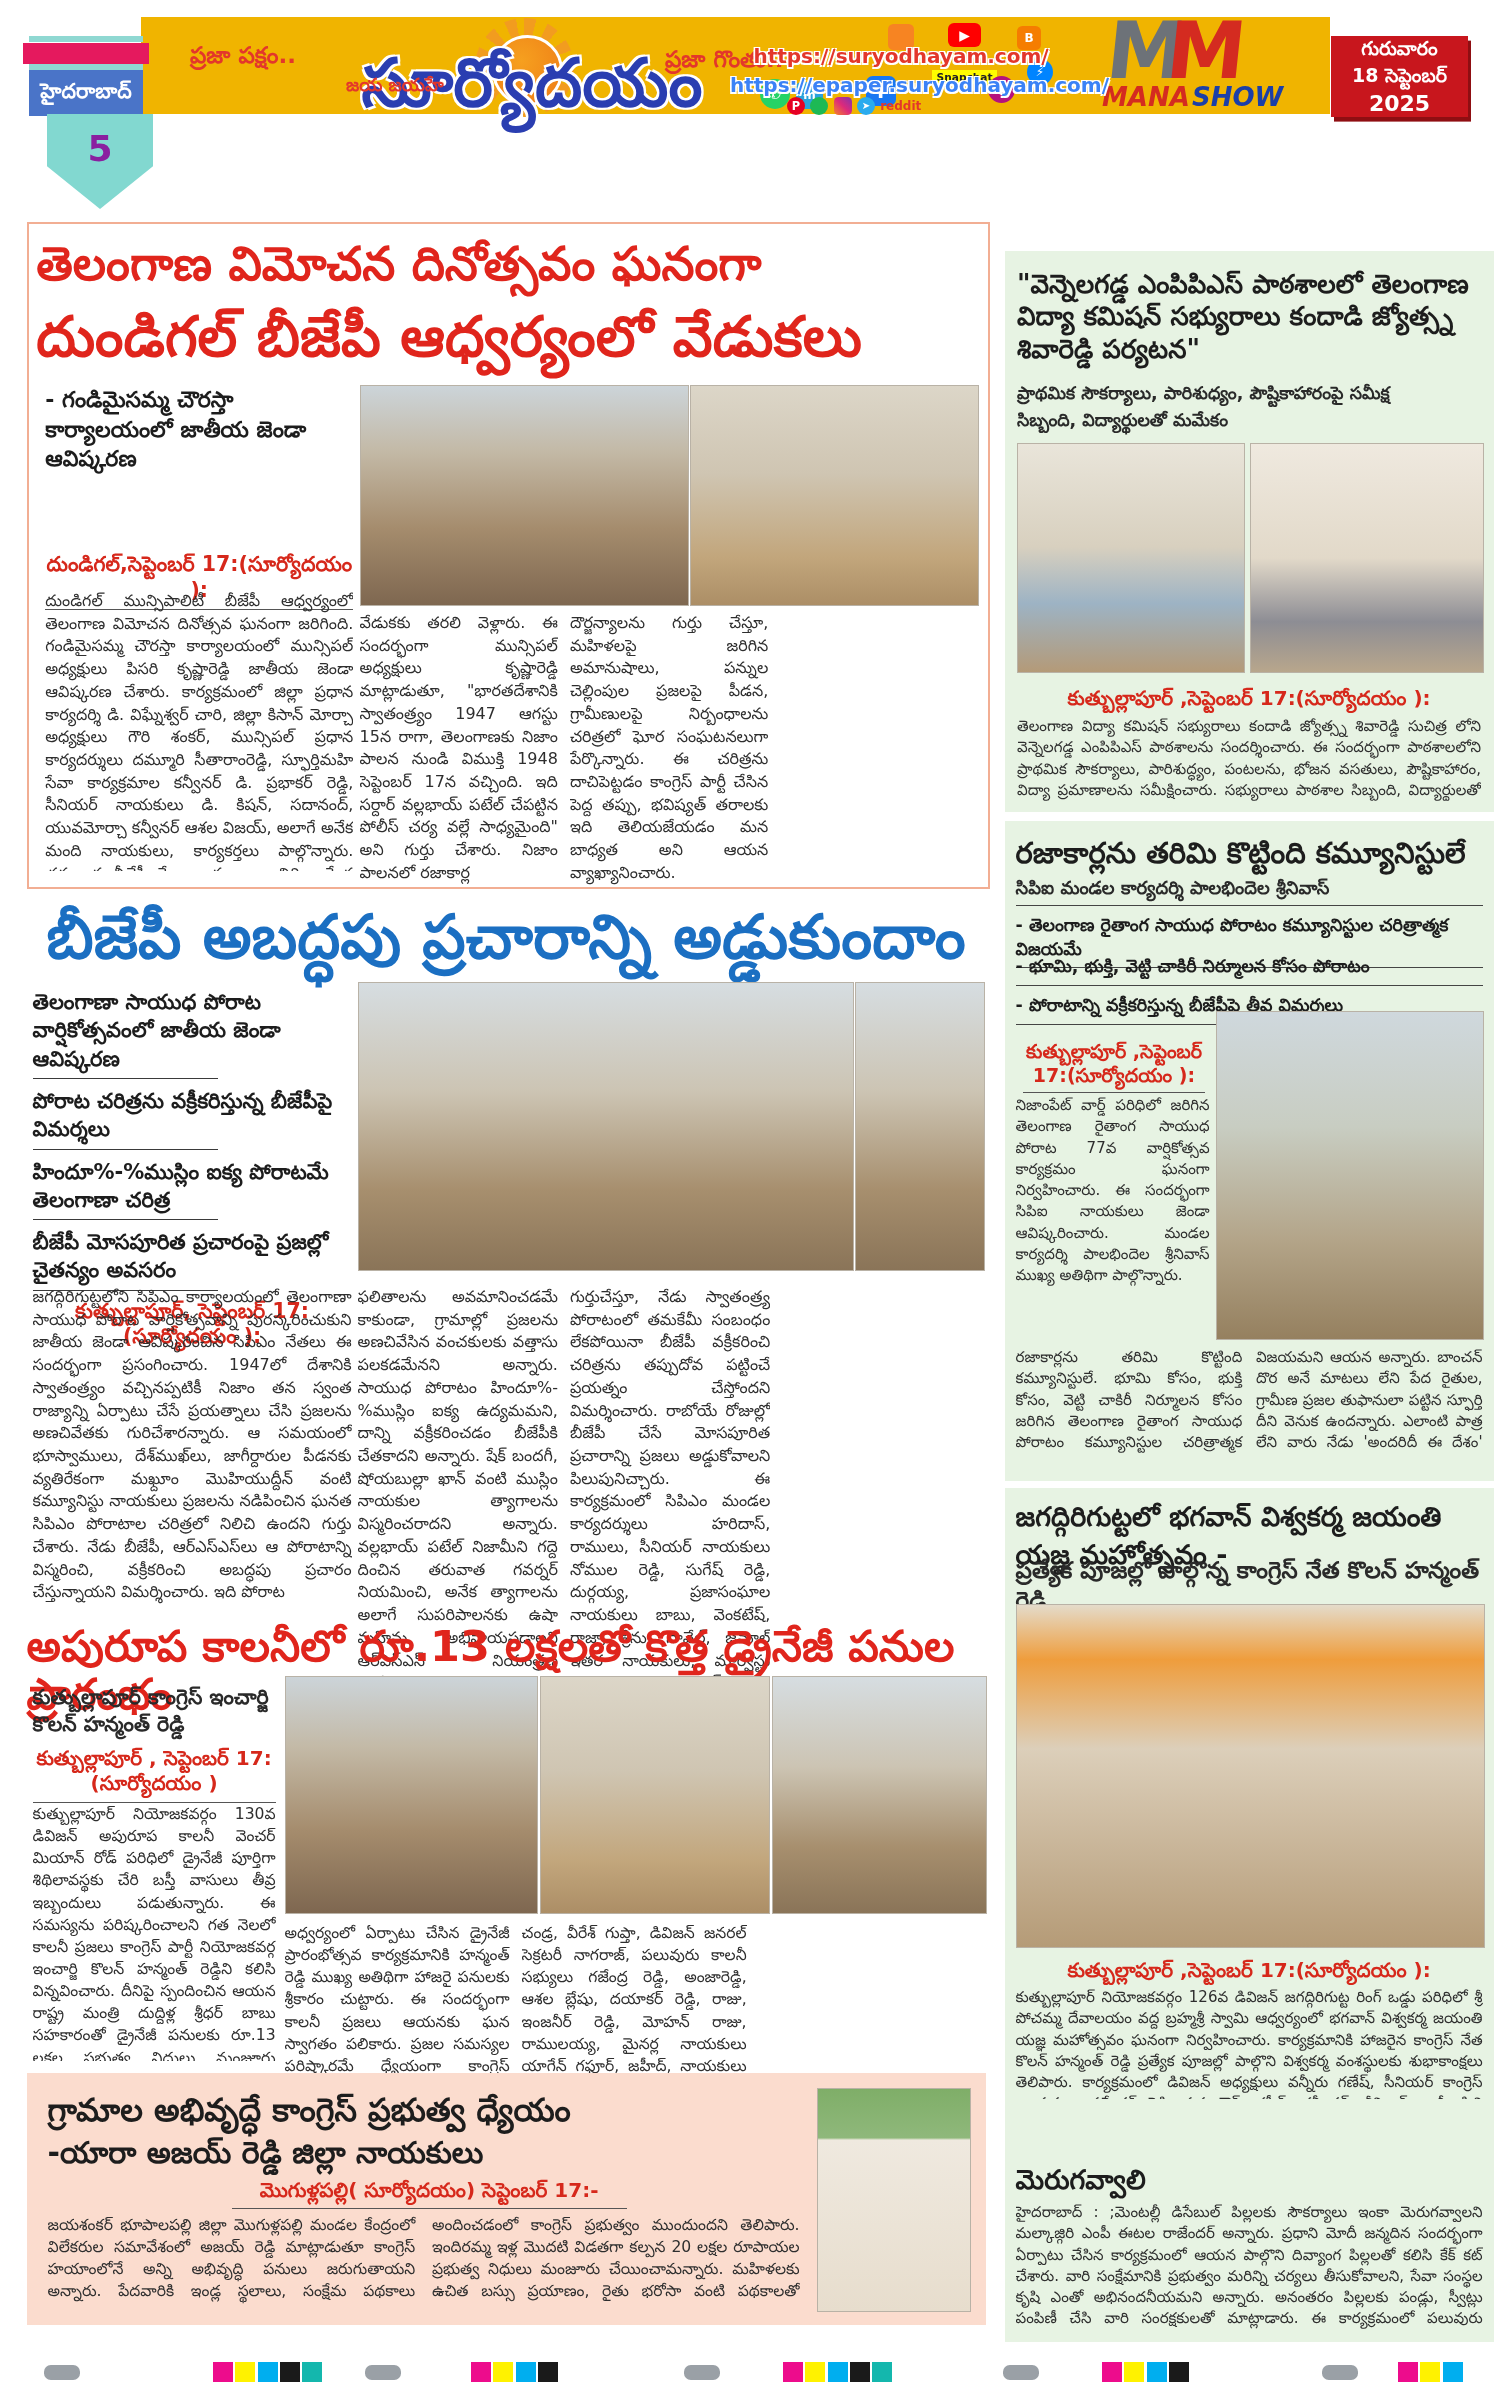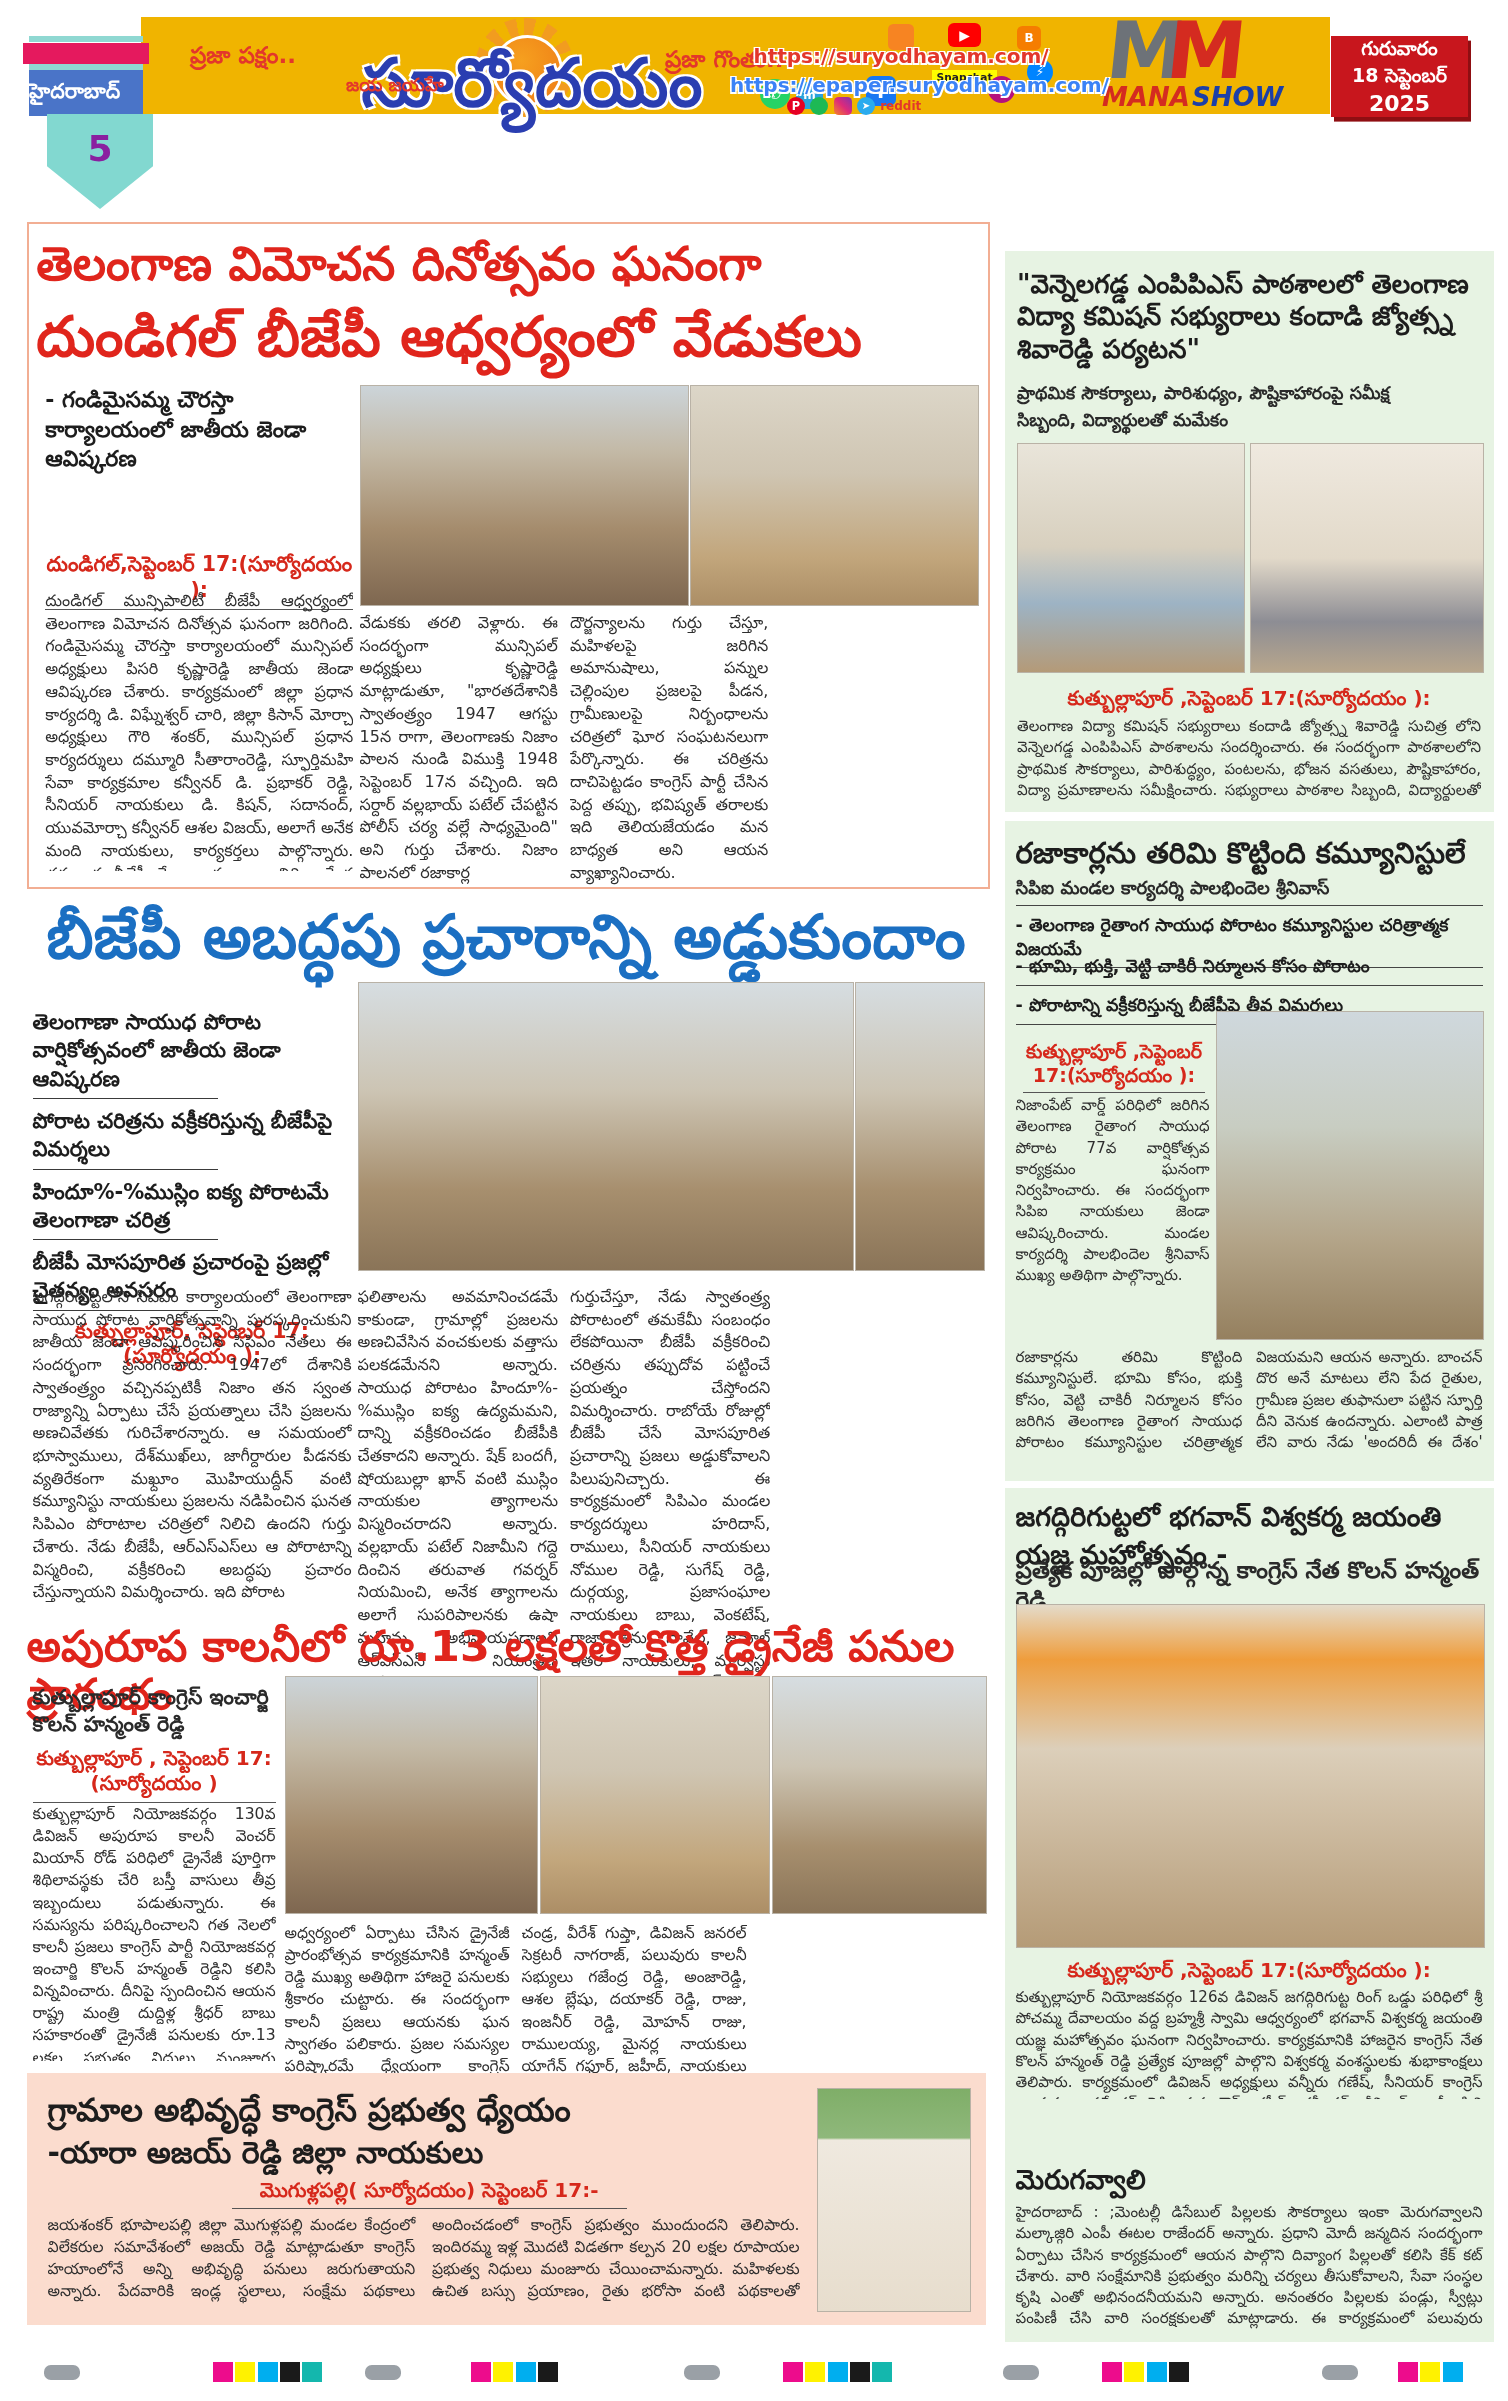--- a/index.html
+++ b/index.html
@@ -32,21 +32,21 @@
   .graypill{width:36px;height:15px;background:#9aa0a6;border-radius:6.8px;display:inline-block;}
 </style>
 </head>
 <body>
 
 <div class="abs" style="left:141px;top:16.7px;width:1189px;height:97px;background:#F0B400;"></div>
 
 <div class="abs" style="left:29px;top:36px;width:114px;height:6px;background:#8FD8D2;"></div>
 <div class="abs" style="left:23px;top:43px;width:126px;height:21px;background:#E5195E;"></div>
 <div class="abs" style="left:29px;top:64px;width:114px;height:6px;background:#8FD8D2;"></div>
-<div class="abs" style="left:29px;top:70px;width:114px;height:46px;background:#4A74C8;color:#fff;font-weight:700;font-size:20.5px;display:flex;align-items:center;">
+<div class="abs" style="left:29px;top:70px;width:114px;height:46px;background:#4A74C8;color:#fff;font-weight:700;font-size:20.5px;display:flex;align-items:center;justify-content:center;">
     <span>హైదరాబాద్</span>
   </div>
 <div class="abs" style="left:47px;top:114px;width:106px;height:95px;background:#82D8D0;clip-path:polygon(0 0,100% 0,100% 55%,50% 100%,0 55%);text-align:center;">
   <span style="display:inline-block;margin-top:13.7px;color:#8A1FA0;font-size:36px;font-weight:800;">5</span>
 </div>
 
 <div class="abs" style="left:475px;top:18px;width:99px;height:99px;border-radius:50%;background:repeating-conic-gradient(#F29C1F 0 14deg, rgba(0,0,0,0) 14deg 28deg);"></div>
 <div class="abs" style="left:492px;top:35px;width:65px;height:65px;border-radius:50%;background:radial-gradient(circle at 40% 35%, #F6A01F, #EE7B15);border:3px solid #fff;"></div>
 <div class="abs" style="left:190px;top:42px;width:198px;color:#E3372B;font-size:23px;font-weight:700;">ప్రజా పక్షం..</div>
 <div class="abs" style="left:346px;top:74px;color:#E3372B;font-size:18px;font-weight:700;z-index:3;">జయ జయహే</div>
@@ -101,21 +101,21 @@
   <div style="position:absolute;left:331px;top:388px;width:619px;height:262px;column-count:3;column-gap:12px;">
     <div class="body-text" style="font-size:16px;">వేడుకకు తరలి వెళ్లారు. ఈ సందర్భంగా మున్సిపల్ అధ్యక్షులు కృష్ణారెడ్డి మాట్లాడుతూ, "భారతదేశానికి స్వాతంత్ర్యం 1947 ఆగస్టు 15న రాగా, తెలంగాణకు నిజాం పాలన నుండి విముక్తి 1948 సెప్టెంబర్ 17న వచ్చింది. ఇది సర్దార్ వల్లభాయ్ పటేల్ చేపట్టిన పోలీస్ చర్య వల్లే సాధ్యమైంది" అని గుర్తు చేశారు. నిజాం పాలనలో రజాకార్ల</div>
     <div class="body-text" style="font-size:16px;margin-top:6px;">దౌర్జన్యాలను గుర్తు చేస్తూ, మహిళలపై జరిగిన అమానుషాలు, పన్నుల చెల్లింపుల ప్రజలపై పీడన, గ్రామీణులపై నిర్బంధాలను చరిత్రలో ఘోర సంఘటనలుగా పేర్కొన్నారు. ఈ చరిత్రను దాచిపెట్టడం కాంగ్రెస్ పార్టీ చేసిన పెద్ద తప్పు, భవిష్యత్ తరాలకు ఇది తెలియజేయడం మన బాధ్యత అని ఆయన వ్యాఖ్యానించారు.</div>
   </div>
 </div>
 
 <div class="abs" style="left:26.6px;top:897px;width:959px;height:714px;">
   <div class="headline-blue" style="position:absolute;left:0;top:6px;width:959px;font-size:61px;">బీజేపీ అబద్ధపు ప్రచారాన్ని అడ్డుకుందాం</div>
 
   <div style="position:absolute;left:6px;top:91px;width:319px;">
-    <div class="bullet" style="font-size:21px;margin-top:20px;">తెలంగాణా సాయుధ పోరాట వార్షికోత్సవంలో జాతీయ జెండా ఆవిష్కరణ</div>
+    <div class="bullet" style="font-size:21px;">తెలంగాణా సాయుధ పోరాట వార్షికోత్సవంలో జాతీయ జెండా ఆవిష్కరణ</div>
     <div class="sep"></div>
     <div class="bullet" style="font-size:21px;">పోరాట చరిత్రను వక్రీకరిస్తున్న బీజేపీపై విమర్శలు</div>
     <div class="sep"></div>
     <div class="bullet" style="font-size:21px;">హిందూ%-%ముస్లిం ఐక్య పోరాటమే తెలంగాణా చరిత్ర</div>
     <div class="sep"></div>
     <div class="bullet" style="font-size:21px;">బీజేపీ మోసపూరిత ప్రచారంపై ప్రజల్లో చైతన్యం అవసరం</div>
     <div class="sep"></div>
     <div class="dateline" style="font-size:20.5px;margin-top:3px;">కుత్బుల్లాపూర్, సెప్టెంబర్ 17:(సూర్యోదయం ):</div>
   </div>
 

